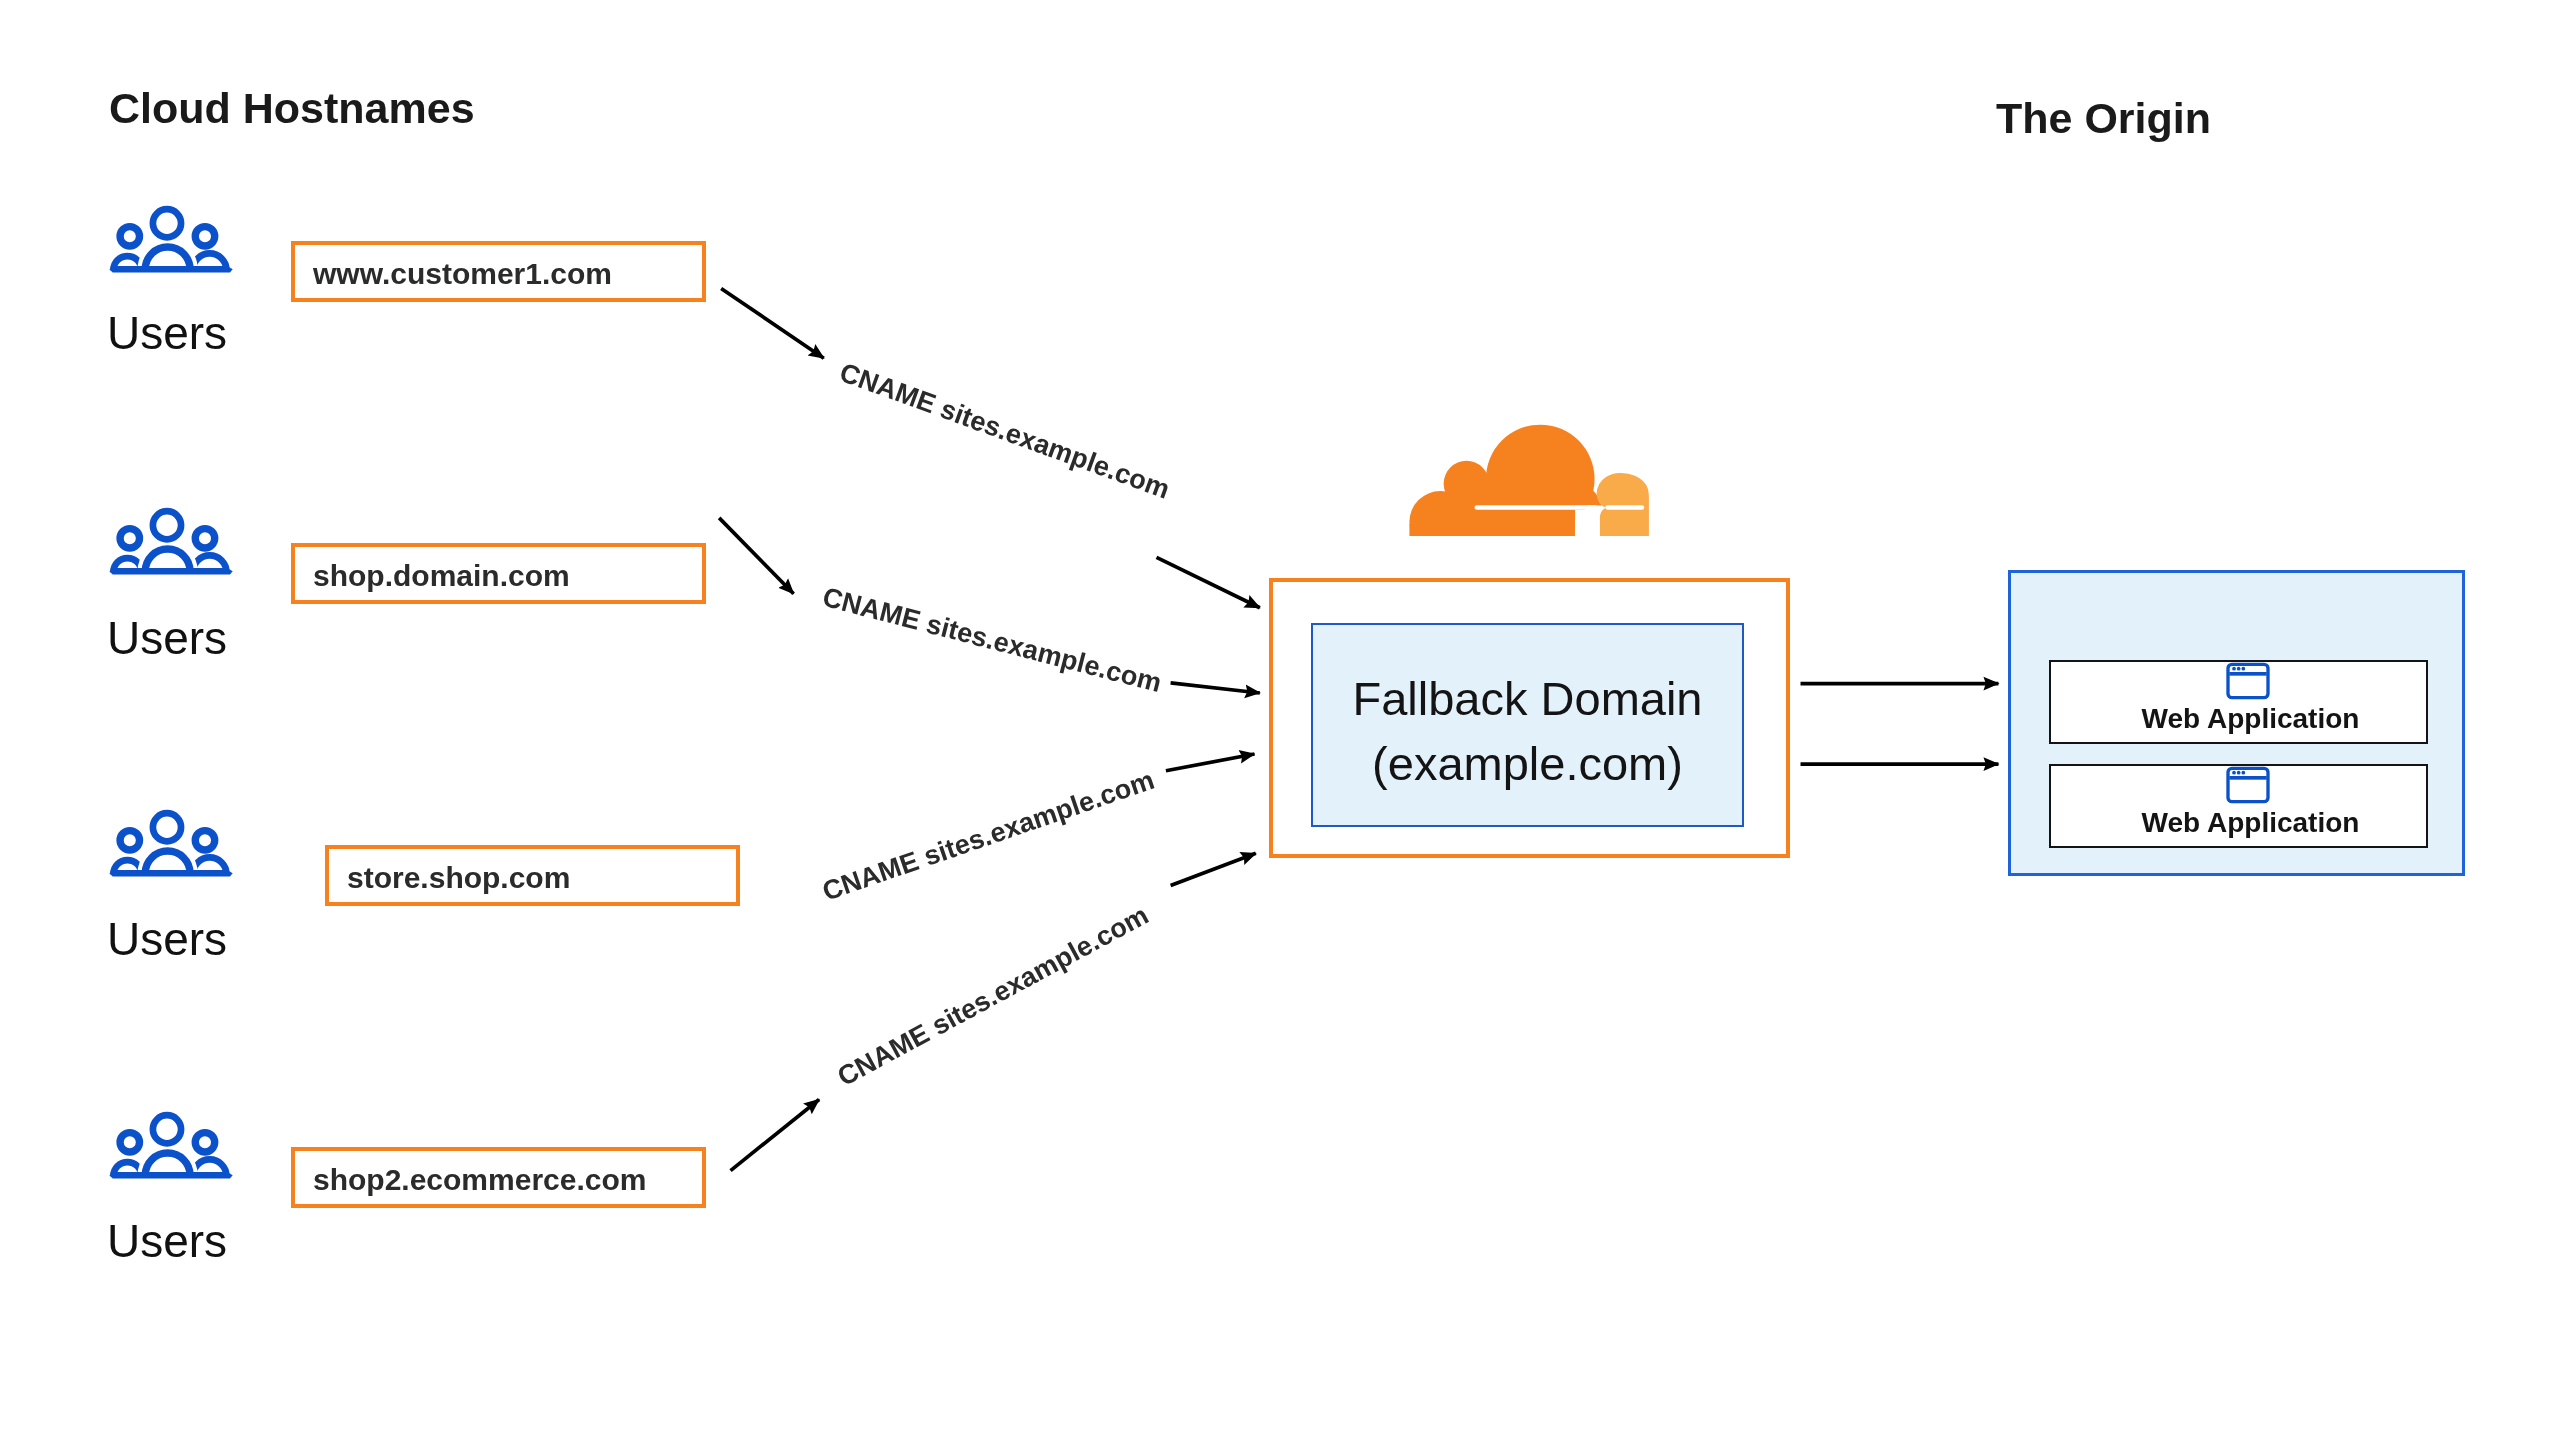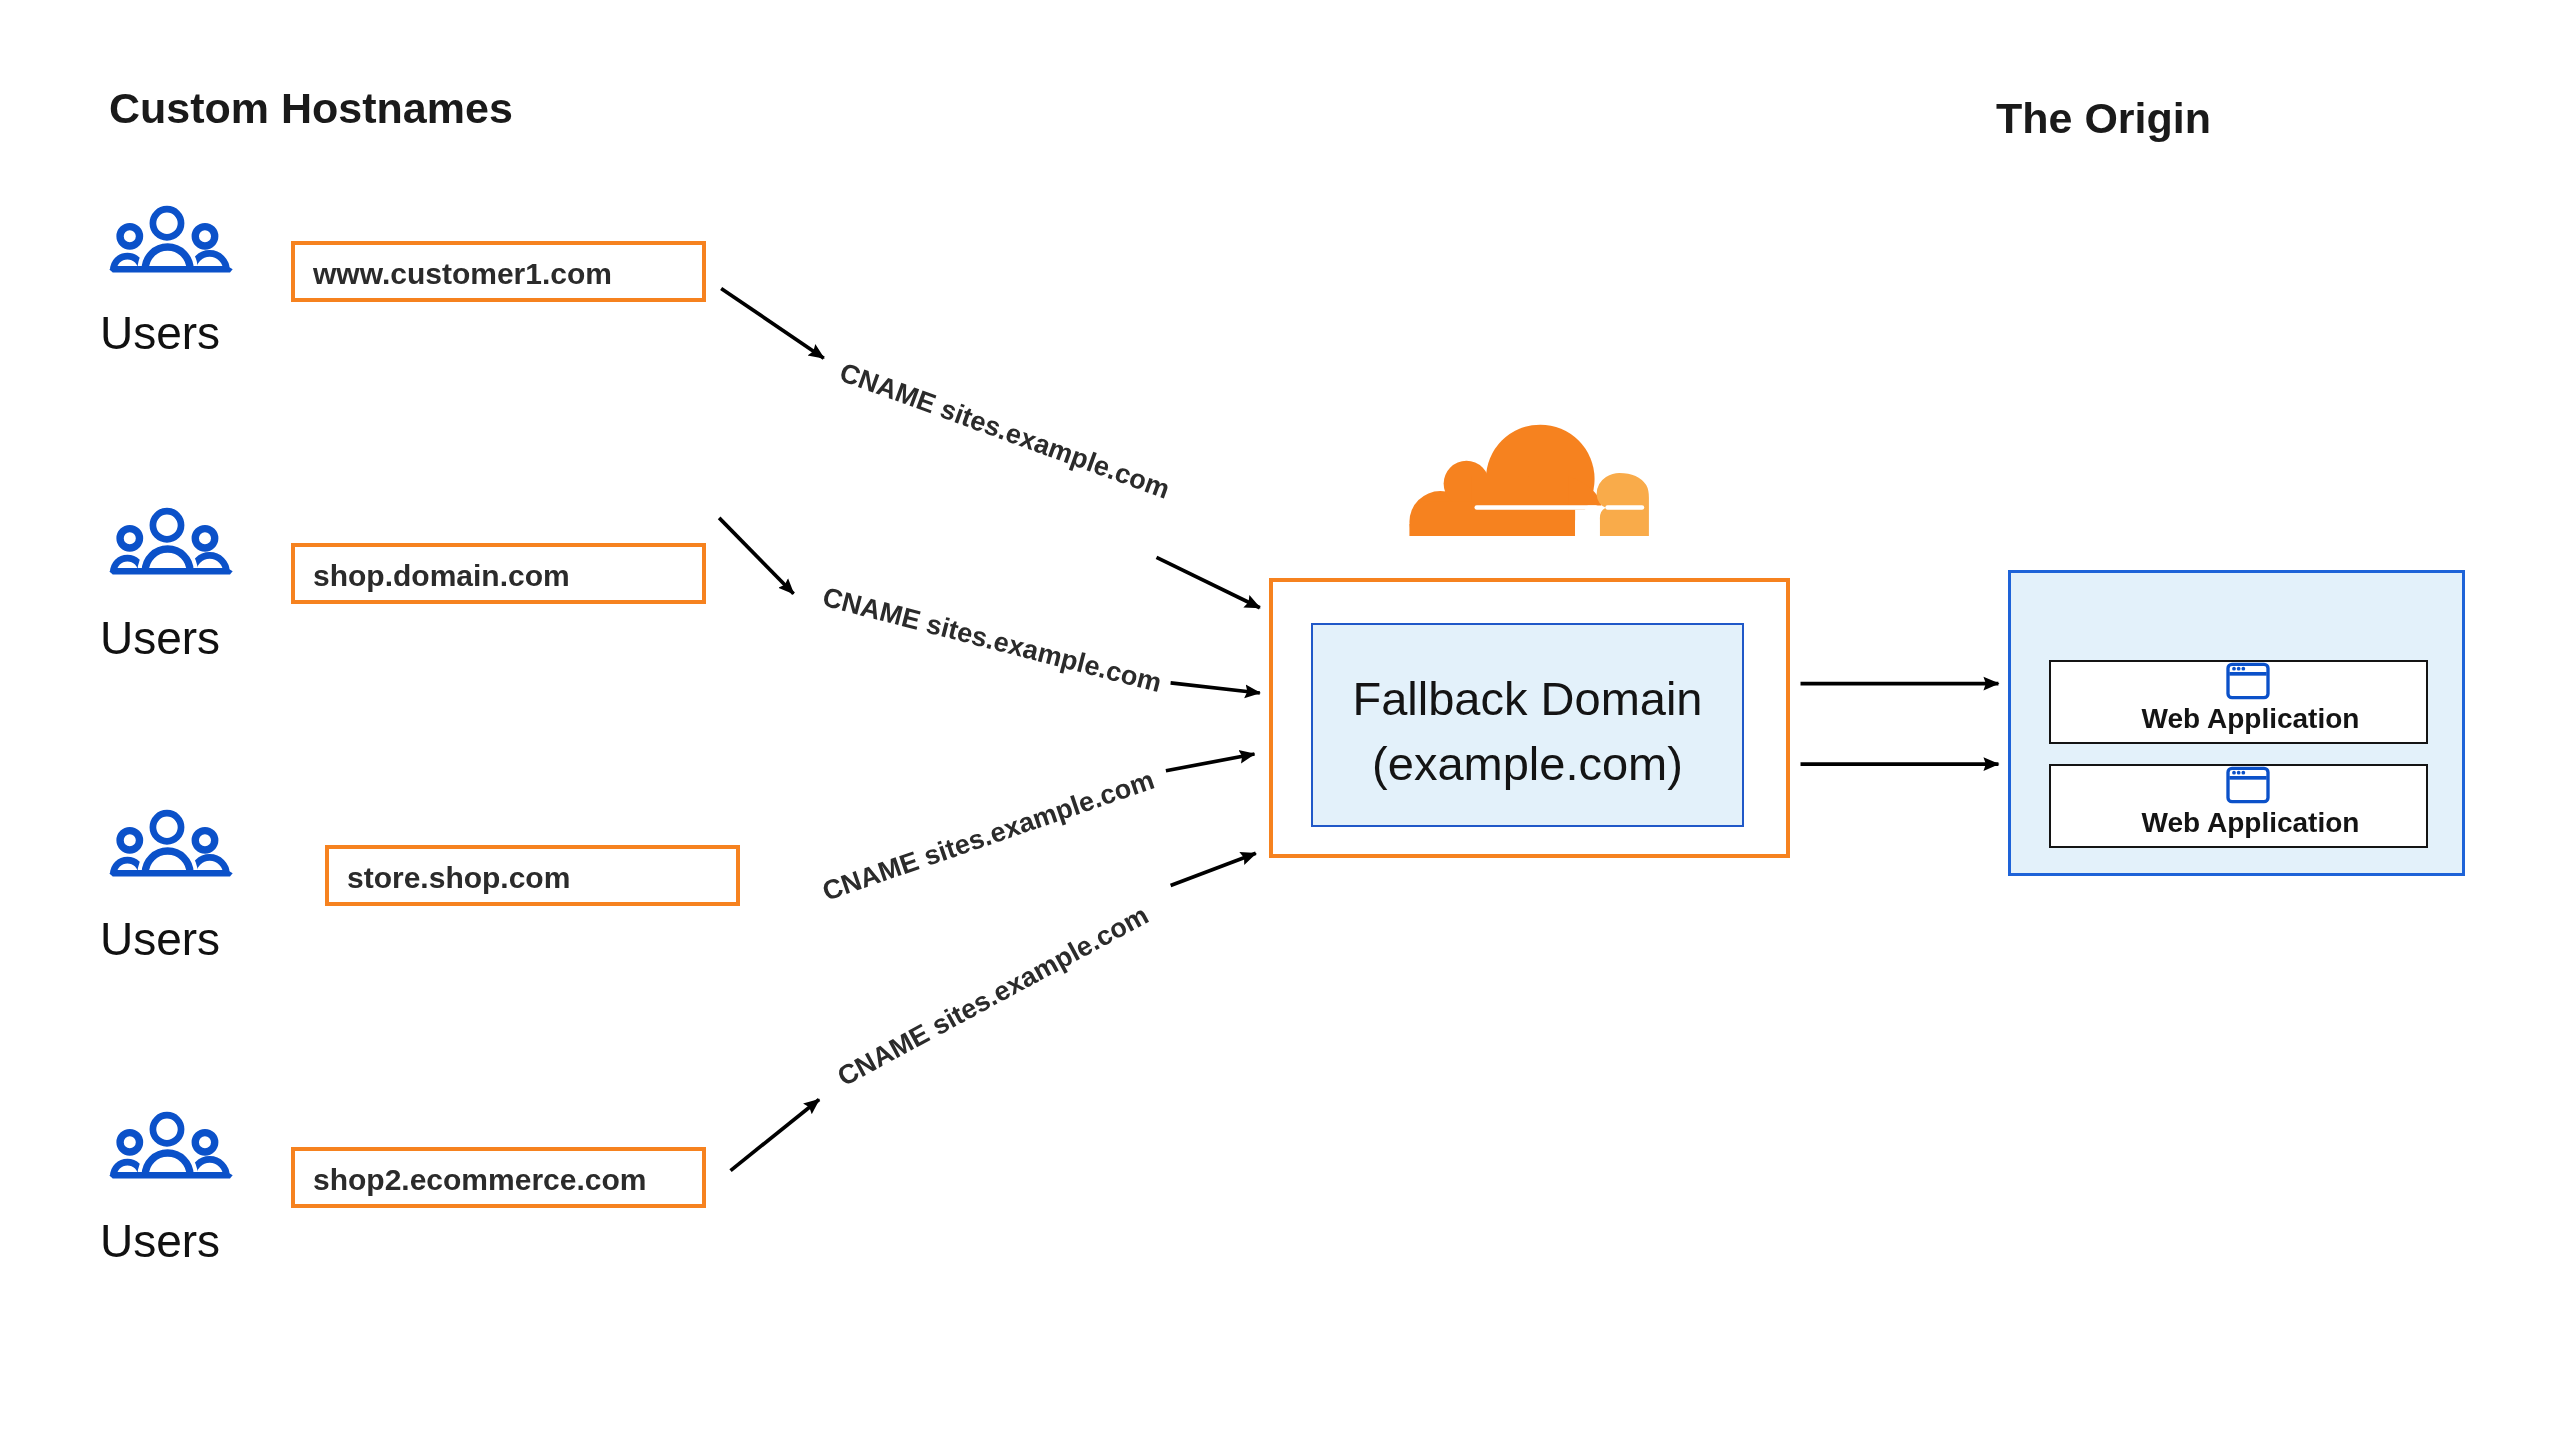--- a/index.html
+++ b/index.html
@@ -1,36 +1,36 @@
 <!DOCTYPE html>
 <html style="font-size:10.7px"><head>
 <meta charset="utf-8">
 <style>
   html,body{margin:0;padding:0;}
   body{width:2576px;height:1449px;position:relative;background:#ffffff;
        font-family:"Liberation Sans", sans-serif;overflow:hidden;}
   .abs{position:absolute;}
   .title{font-weight:bold;font-size:43px;color:#1a1a1a;line-height:1;white-space:nowrap;}
-  .users{font-size:46px;color:#111;line-height:1;text-align:left;width:134px;}
+  .users{font-size:46px;color:#111;line-height:1;text-align:center;width:134px;}
   .hostbox{box-sizing:border-box;width:415px;height:61px;border:4px solid #f6821f;background:#fff;
            padding-left:18px;line-height:57px;
            font-weight:bold;font-size:30px;color:#2b2b2b;white-space:nowrap;}
   .fbouter{left:1269px;top:578px;width:513px;height:272px;border:4px solid #f6821f;background:#fff;}
   .fbinner{left:1311px;top:623px;width:433px;height:204px;border:2.7px solid #2058c8;background:#e3f1fa;box-sizing:border-box;}
   .fbline{position:absolute;left:1311px;width:433px;text-align:center;font-size:47px;line-height:47px;color:#141414;white-space:nowrap;}
   .dc{left:2008px;top:570px;width:451px;height:300px;border:3.4px solid #1e63d8;background:#e3f1fa;}
   .dctitle{left:0;top:24px;width:100%;text-align:center;font-size:45px;color:#141414;line-height:1;}
   .webapp{left:38px;width:375px;height:80px;border:2px solid #141414;background:#fff;
           display:flex;align-items:center;flex-direction:column;}
   .webapp .txt{font-weight:bold;font-size:28px;color:#141414;margin-left:24px;margin-top:3.4px;}
   .webapp svg{margin-left:18px;}
 </style>
 </head>
 <body>
-  <div class="abs title" style="left:109px;top:87px;">Custom Hostnames</div>
+  <div class="abs title" style="left:109px;top:87px;">Cloud Hostnames</div>
   <div class="abs title" style="left:1996px;top:97px;">The Origin</div>
 
   <div class="abs" style="left:108px;top:205px;" id="u1"><svg width="126" height="68" viewBox="0 0 188 101">
       <g stroke="#0b51c9" fill="none">
         <path d="M 8,97 A 21,21 0 0 1 50,97" stroke-width="10"></path>
         <path d="M 126.7,97 A 25,25 0 0 1 176.7,97" stroke-width="10"></path>
         <path d="M 55.5,96 A 33.5,33.5 0 0 1 122.5,96" stroke="#fff" stroke-width="23"></path>
         <path d="M 55.5,96 A 33.5,33.5 0 0 1 122.5,96" stroke-width="11"></path>
         <circle cx="32.5" cy="46.5" r="14.5" stroke-width="11"></circle>
         <circle cx="144.7" cy="46.5" r="14.5" stroke-width="11"></circle>

